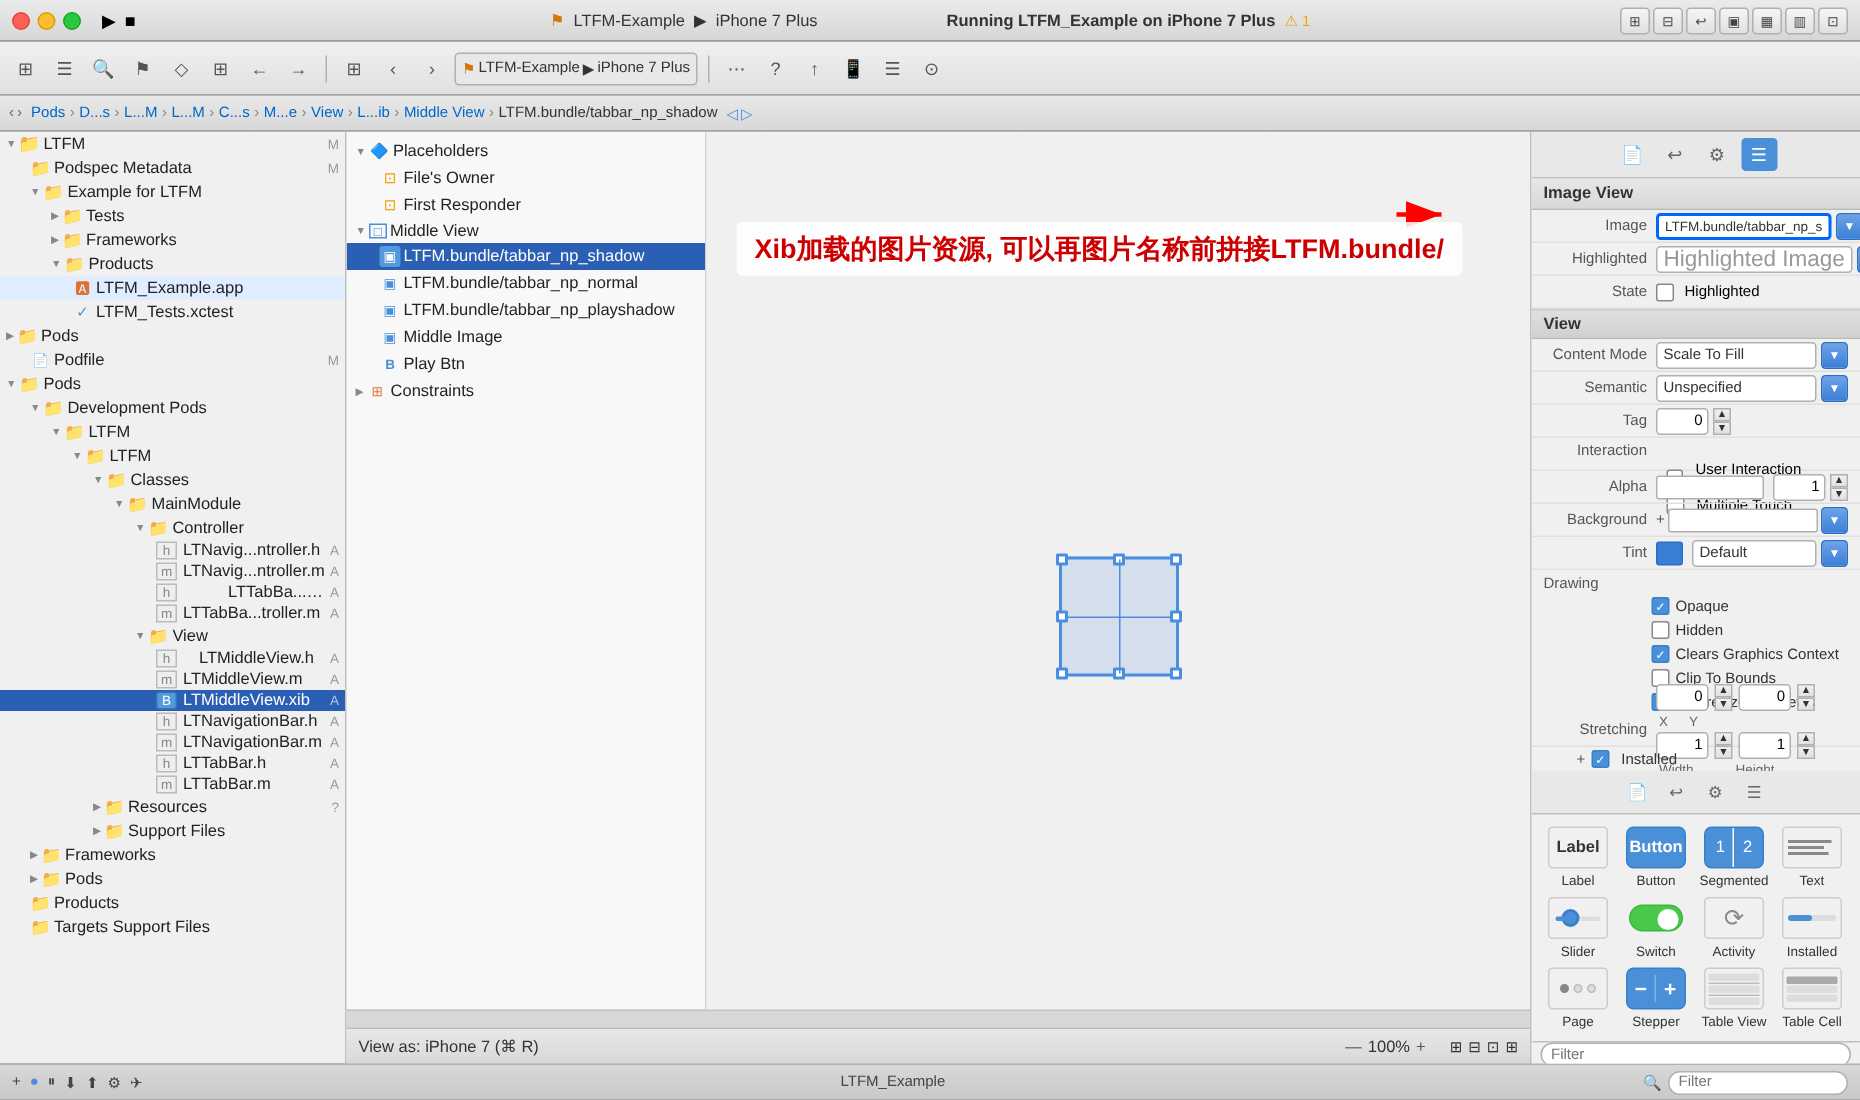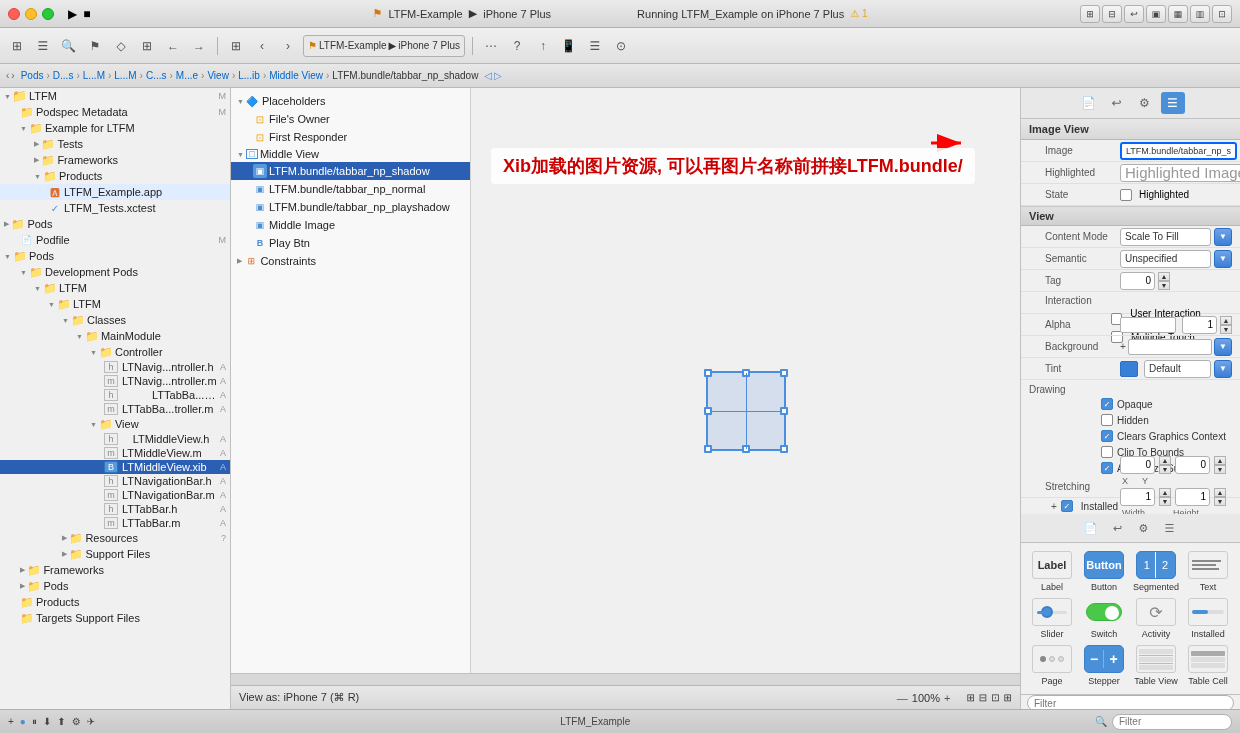--- a/index.html
+++ b/index.html
@@ -179,23 +179,22 @@
       align-items: center;
       padding: 3px 8px;
       border-bottom: 1px solid #e0e0e0;
       min-height: 22px;
     }
     .inspector-label {
       font-size: 10px;
       color: #555;
       width: 75px;
       flex-shrink: 0;
-      text-align: left;
+      text-align: right;
       padding-right: 6px;
-      margin-left: 16px;
     }
     .inspector-value {
       flex: 1;
       display: flex;
       align-items: center;
       gap: 3px;
     }
     .insp-field {
       flex: 1;
       height: 18px;
@@ -419,21 +418,21 @@
   </div>
   <div style="display:flex;align-items:center;gap:6px;margin-left:8px;">
     <span style="font-size:12px;cursor:pointer;">▶</span>
     <span style="font-size:12px;cursor:pointer;">■</span>
   </div>
   <div class="title-bar-center">
     <span style="color:#d4780a;">⚑</span>
     <span>LTFM-Example</span>
     <span> ▶ </span>
     <span>iPhone 7 Plus</span>
-    <span style="margin-left:80px;">Running LTFM_Example on iPhone 7 Plus</span>
+    <span style="margin-left:80px;font-weight:bold;">Running LTFM_Example on iPhone 7 Plus</span>
     <span class="title-warning">⚠ 1</span>
   </div>
   <div class="title-bar-controls">
     <div class="tb-btn">⊞</div>
     <div class="tb-btn">⊟</div>
     <div class="tb-btn">↩</div>
     <div class="tb-btn">▣</div>
     <div class="tb-btn">▦</div>
     <div class="tb-btn">▥</div>
     <div class="tb-btn">⊡</div>

